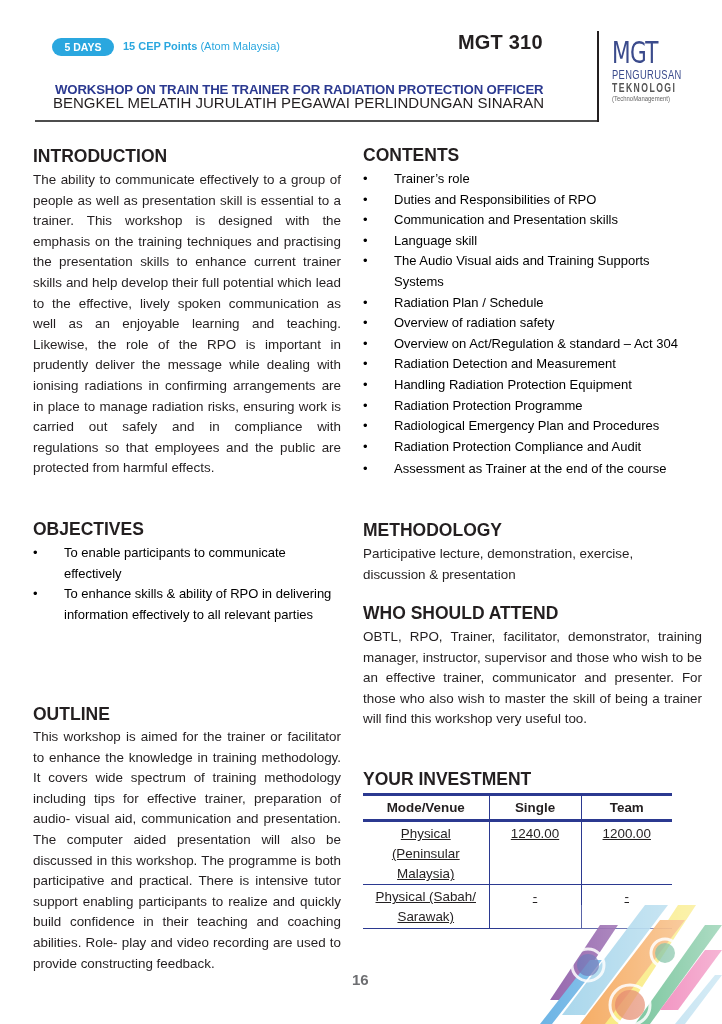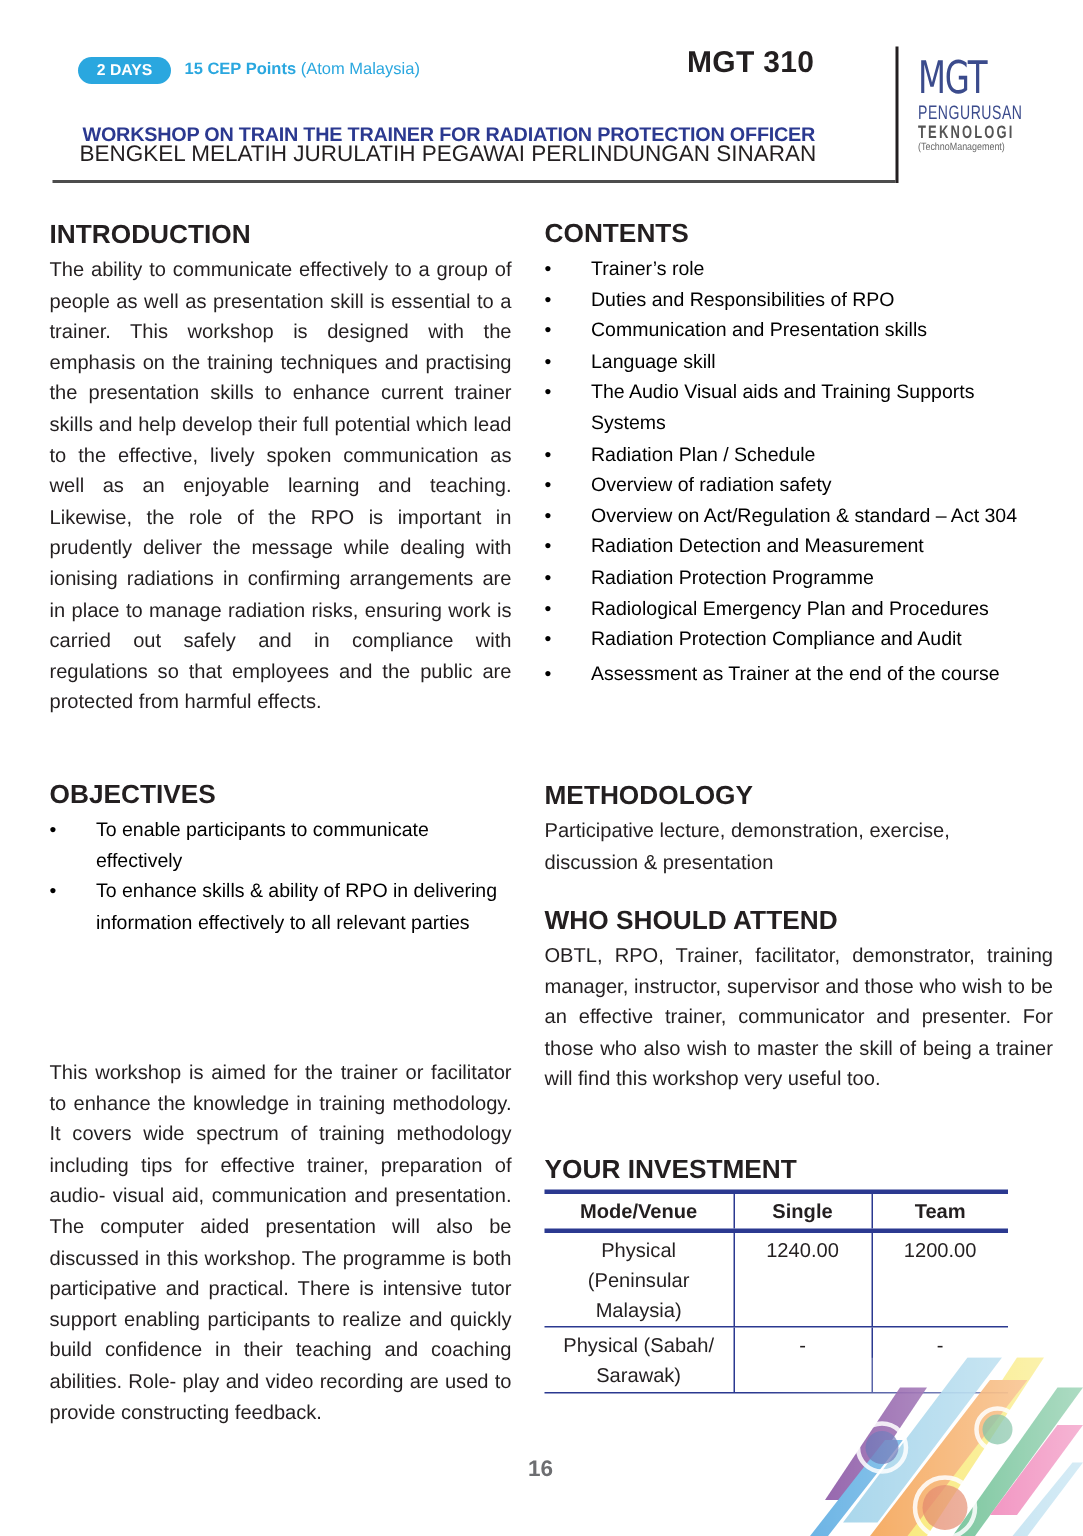--- a/index.html
+++ b/index.html
@@ -44,37 +44,37 @@
   ul.bullets li { position: relative; font-size: 13px; line-height: 20.6px; color: #000000; }
   ul.bullets li::before { content: "•"; position: absolute; font-size: 13px; }
   .left ul.bullets li { padding-left: 31px; }
   .left ul.bullets li::before { left: 0; }
   .right ul.bullets li { padding-left: 31px; }
   .right ul.bullets li::before { left: 0; }
 
   
   table.invest { border-collapse: collapse; width: 309px; font-size: 13.4px; color: #231f20; }
   table.invest th { font-weight: bold; height: 26px; text-align: center; border-top: 3px solid #2b3990; border-bottom: 3px solid #2b3990; }
-  table.invest td { text-align: center; vertical-align: top; line-height: 20px; padding-top: 2px; border-bottom: 1.5px solid #2b3990; }
+  table.invest td { text-align: center; vertical-align: top; line-height: 20px; padding-top: 2px; border-bottom: 1.5px solid #2b3990; text-decoration: underline; }
   table.invest th + th, table.invest td + td { border-left: 1.5px solid #2b3990; }
   table.invest .c1 { width: 126px; }
   table.invest .c2 { width: 92px; }
   table.invest .c3 { width: 91px; }
   table.invest tr.r1 td { height: 62px; }
   table.invest tr.r2 td { height: 44px; }
 
   .page-num { position: absolute; left: 352px; top: 971px; font-size: 15px; font-weight: bold; color: #6d6e71; }
 
   .deco { position: absolute; left: 500px; top: 905px; width: 222px; height: 119px; }
 </style>
 </head>
 <body>
 
 <div class="header">
-  <div class="days-pill">2 DAYS</div>
+  <div class="days-pill">5 DAYS</div>
   <div class="cep"><b>15 CEP Points</b> <span>(Atom Malaysia)</span></div>
   <div class="code">MGT 310</div>
   <div class="title-en">WORKSHOP ON TRAIN THE TRAINER FOR RADIATION PROTECTION OFFICER</div>
   <div class="title-my">BENGKEL MELATIH JURULATIH PEGAWAI PERLINDUNGAN SINARAN</div>
   <div class="header-rule"></div>
   <div class="header-vrule"></div>
   <div class="logo">
     <span class="logo-mgt">MGT</span>
     <span class="logo-p">PENGURUSAN</span>
     <span class="logo-t">TEKNOLOGI</span>
@@ -89,35 +89,37 @@
 
 <div class="col left" style="top:518px;">
   <h2>OBJECTIVES</h2>
   <ul class="bullets" style="margin-top:3px;">
     <li>To enable participants to communicate effectively</li>
     <li>To enhance skills &amp; ability of RPO in delivering information effectively to all relevant parties</li>
   </ul>
 </div>
 
 <div class="col left" style="top:703px;">
+  <h2>OUTLINE</h2>
   <p class="para" style="margin-top:2px;">This workshop is aimed for the trainer or facilitator to enhance the knowledge in training methodology. It covers wide spectrum of training methodology including tips for effective trainer, preparation of audio- visual aid, communication and presentation. The computer aided presentation will also be discussed in this workshop. The programme is both participative and practical. There is intensive tutor support enabling participants to realize and quickly build confidence in their teaching and coaching abilities. Role- play and video recording are used to provide constructing feedback.</p>
 </div>
 
 <div class="col right" style="top:144px;">
   <h2>CONTENTS</h2>
   <ul class="bullets" style="margin-top:3px; width:330px;">
     <li>Trainer’s role</li>
     <li>Duties and Responsibilities of RPO</li>
     <li>Communication and Presentation skills</li>
     <li>Language skill</li>
     <li>The Audio Visual aids and Training Supports Systems</li>
     <li>Radiation Plan / Schedule</li>
     <li>Overview of radiation safety</li>
     <li>Overview on Act/Regulation &amp; standard – Act 304</li>
     <li>Radiation Detection and Measurement</li>
+    <li>Handling Radiation Protection Equipment</li>
     <li>Radiation Protection Programme</li>
     <li>Radiological Emergency Plan and Procedures</li>
     <li>Radiation Protection Compliance and Audit</li>
     <li style="margin-top:2px;">Assessment as Trainer at the end of the course</li>
   </ul>
 </div>
 
 <div class="col right" style="top:519px;">
   <h2>METHODOLOGY</h2>
   <p class="para left-al" style="margin-top:3px; width:300px;">Participative lecture, demonstration, exercise, discussion &amp; presentation</p>

